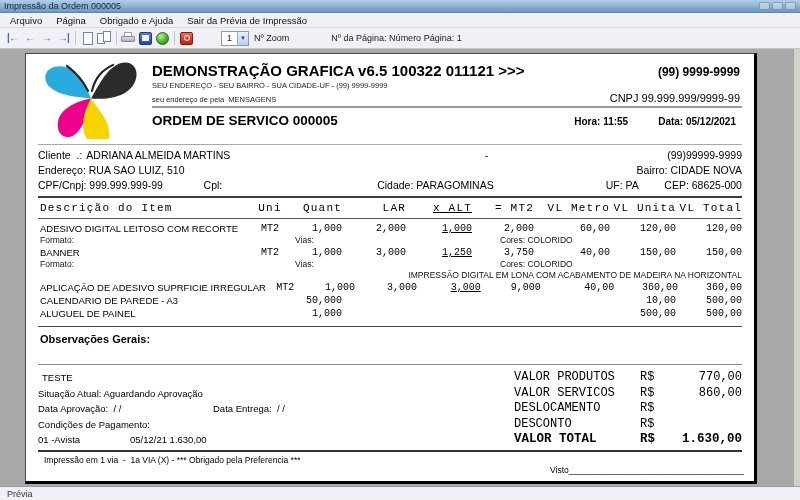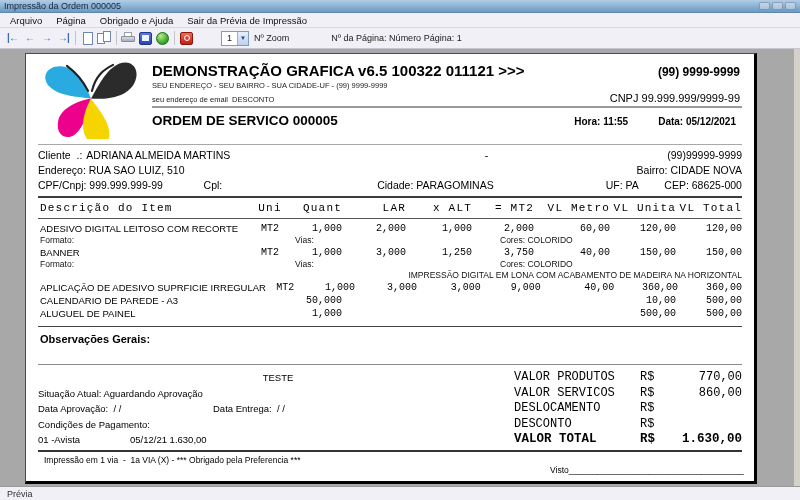--- a/index.html
+++ b/index.html
@@ -87,40 +87,40 @@
   .c-cli .name { margin-left:4px; }
   .c-dash { width:128px; }
   .c-end { width:444px; }
   .c-cpf { width:162px; } .c-cpl { width:170px; } .c-cid { width:225px; } .c-uf { width:55px; }
   .t-head { display:flex; font-family:"Liberation Mono","DejaVu Sans Mono",monospace;
     font-size:11px; letter-spacing:1.2px; padding:3px 0 2px; line-height:14px; }
   .c-desc { flex:1; padding-left:2px; }
   .c-uni { width:40px; text-align:center; }
   .c-quant { width:52px; text-align:right; }
   .c-lar { width:64px; text-align:right; }
-  .c-alt { width:66px; text-align:right; }
+  .c-alt { width:66px; text-align:right;text-decoration:underline; }
   .c-mt2 { width:62px; text-align:right; }
   .c-metro { width:76px; text-align:right; }
   .c-unita { width:66px; text-align:right; }
   .c-total { width:66px; text-align:right; }
   .t-rule { border-top:1.5px solid #555; margin:1px 0 3px; }
   .t-row { display:flex; font-family:"Liberation Mono","DejaVu Sans Mono",monospace; font-size:10px; line-height:13px; }
   .t-row .c-desc { font-family:"Liberation Sans",sans-serif; font-size:9.5px; }
   .t-sub { display:flex; font-size:8.5px; line-height:11px; color:#111; }
   .s-formato { width:257px; padding-left:2px; } .s-vias { width:205px; }
   .t-note { font-size:8.5px; line-height:11px; padding-left:2px; color:#111;text-align:right; }
 
   .rule-d2 { border-top:1.5px solid #444; margin:6px 0 0; }
   .obs { font-size:11px; font-weight:bold; margin:6px 0 19px; padding-left:2px; }
   .rule-l2 { border-top:1.5px solid #8a8a8a; margin:0 0 5px; }
 
   
   .footer { display:flex; }
   .f-left { flex:1; font-size:9.5px; line-height:15.5px; }
-  .f-teste { padding-left:4px;text-align:center; }
+  .f-teste { padding-left:4px; }
   .f-row { display:flex; }
   .f-ap { width:175px; }
   .f-ci { width:92px; }
   .f-right { width:228px; font-family:"Liberation Mono","DejaVu Sans Mono",monospace; font-size:12px; }
   .tot-row { display:flex; line-height:15.5px; }
   .tot-label { flex:1; }
   .tot-cur { width:36px; }
   .tot-val { width:66px; text-align:right; }
   .tot-row.total { font-weight:bold; font-size:12.5px; }
 
@@ -222,21 +222,21 @@
           <path d="M50 30 C 44 18 36 10 28 4" stroke="#222" stroke-width="2.2" fill="none" stroke-linecap="round"></path>
           <path d="M54 30 C 58 14 66 8 76 3" stroke="#222" stroke-width="2.2" fill="none" stroke-linecap="round"></path>
         </svg>
         <div class="head-main">
           <div class="h-row1">
             <span class="company" data-bind="doc.company.name">DEMONSTRAÇÃO GRAFICA v6.5 100322 011121 &gt;&gt;&gt;</span>
             <span class="hphone" data-bind="doc.company.phone">(99) 9999-9999</span>
           </div>
           <div class="addr" data-bind="doc.company.address">SEU ENDEREÇO - SEU BAIRRO - SUA CIDADE-UF - (99) 9999-9999</div>
           <div class="h-row3">
-            <span class="email" data-bind="doc.company.email">seu endereço de email  DESCONTO</span>
+            <span class="email" data-bind="doc.company.email">seu endereço de pela  MENSAGENS</span>
             <span class="cnpj" data-bind="doc.company.cnpj">CNPJ 99.999.999/9999-99</span>
           </div>
           <div class="h-rule"></div>
           <div class="h-row4">
             <span class="order-title" data-bind="doc.order.title">ORDEM DE SERVICO 000005</span>
             <span class="hora" data-bind="doc.order.hora">Hora: 11:55</span>
             <span class="odate" data-bind="doc.order.data">Data: 05/12/2021</span>
           </div>
         </div>
       </div>

